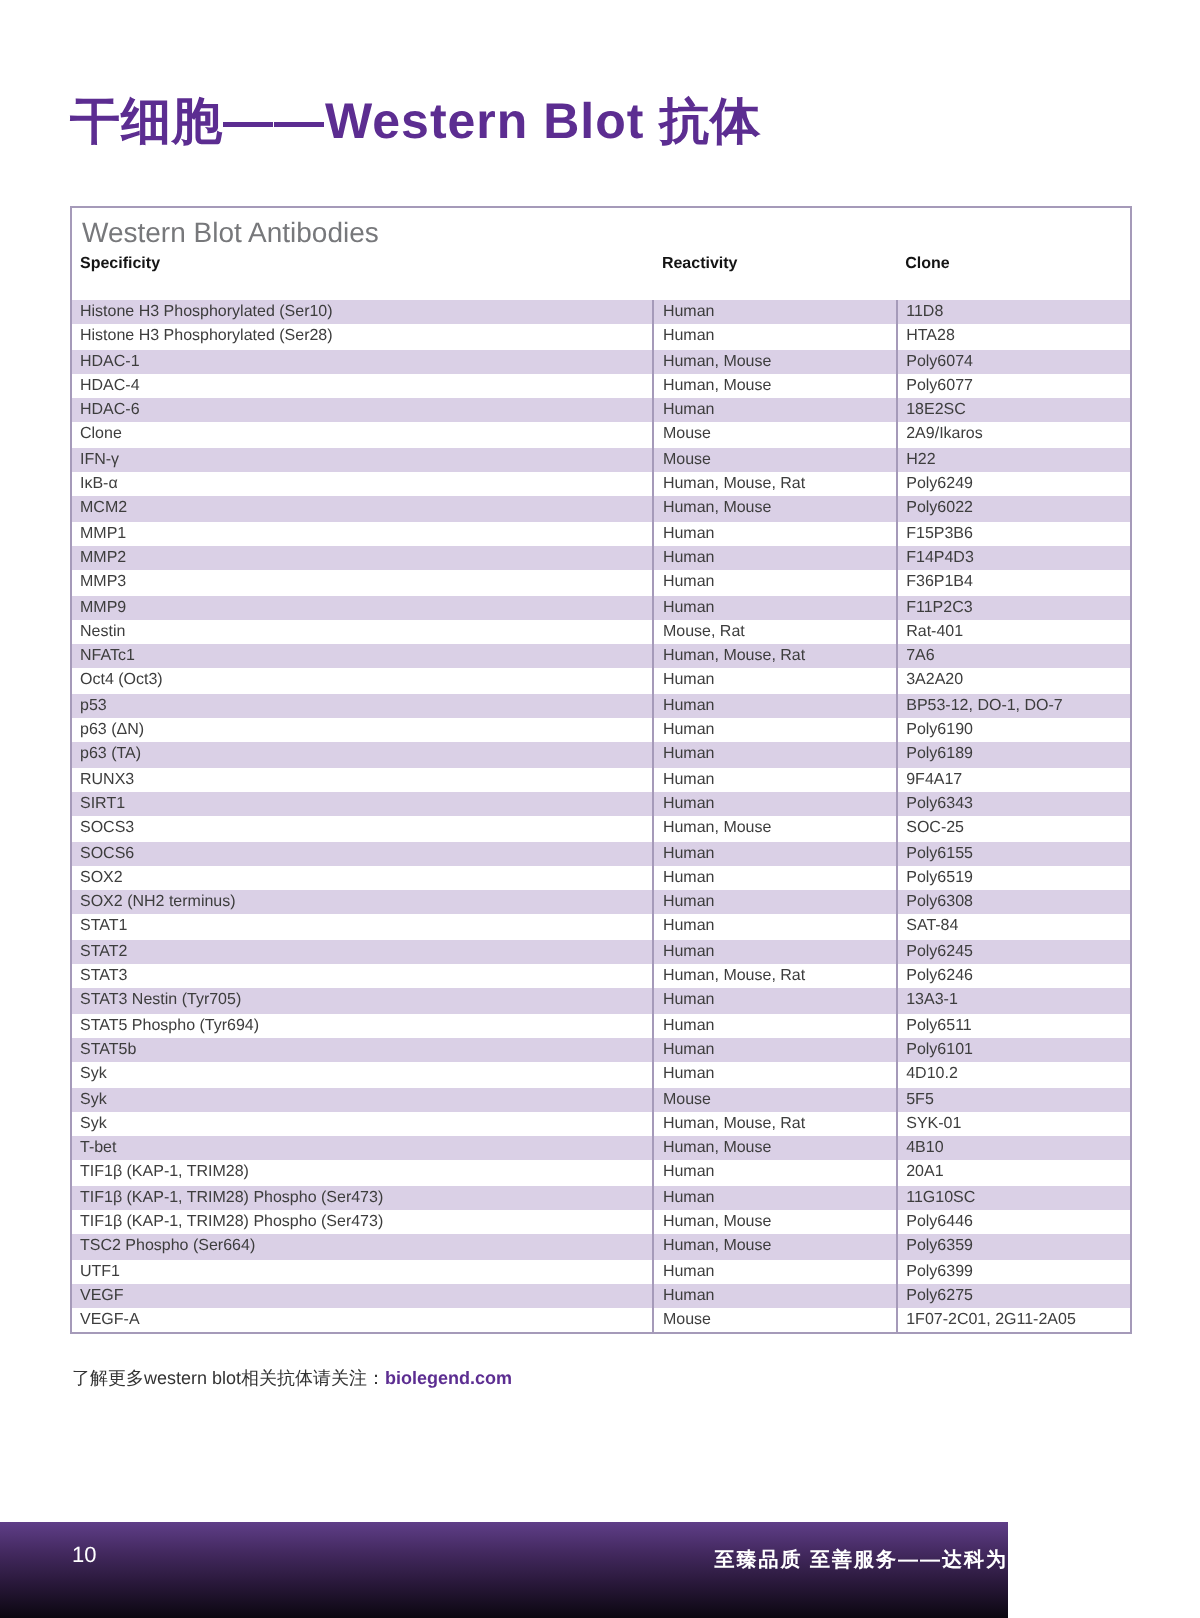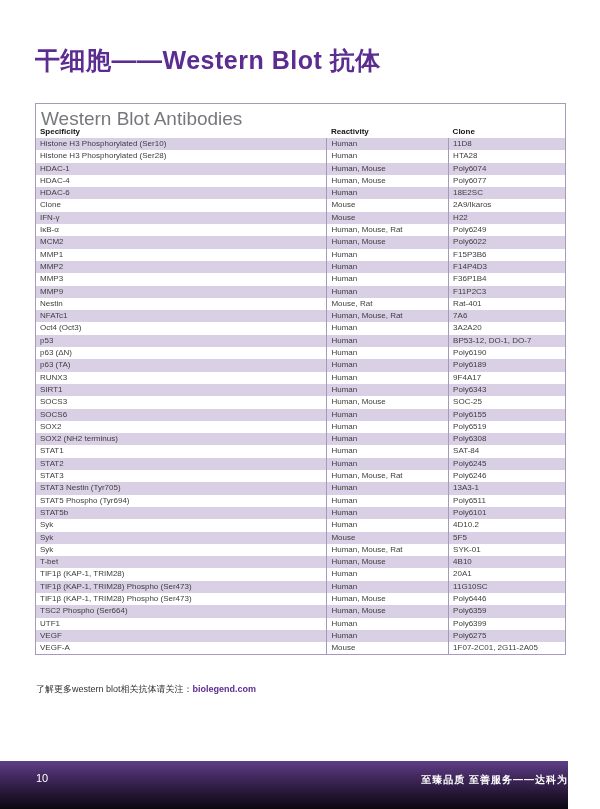--- a/index.html
+++ b/index.html
@@ -13,45 +13,45 @@
     position:absolute; left:35px; top:44px;
     font-size:25px; font-weight:600; letter-spacing:0.5px;
     color:var(--accent-purple,#5c2d91);
   }
   .table-box {
     position:absolute; left:35px; top:103px; width:531px;
     border:1px solid var(--table-border,#a59ab9);
     background:#ffffff;
   }
   .table-title {
-    font-size:19px; color:var(--table-title-gray,#77787b);
+    font-size:14px; color:var(--table-title-gray,#77787b);
     padding:4px 6px 2px 5px; height:21px;
   }
   table.ab-table { width:100%; border-collapse:collapse; table-layout:fixed; }
   col.c1 { width:55%; } col.c2 { width:23%; } col.c3 { width:22%; }
   th {
     text-align:left; font-size:8px; font-weight:700; color:#141414;
-    padding:2px 5px 2px 4px; height:12px;
+    padding:2px 5px 14px 4px; height:12px;
   }
   td {
     font-size:8px; color:#3d3d3d; height:12.3px;
     padding:0 4px; line-height:12.3px; overflow:hidden; white-space:nowrap;
   }
   tbody tr:nth-child(odd) td { background:var(--row-lavender,#dad0e6); }
   tbody td:nth-child(2), tbody td:nth-child(3) {
     border-left:1px solid var(--table-border,#a59ab9);
   }
   .footnote {
     position:absolute; left:36px; top:683px; font-size:9px; color:#333333;text-align:right;
   }
   .footnote .link {
     font-weight:700; color:var(--accent-purple,#5c2d91);
   }
   .footer-bar {
-    position:absolute; left:0; top:761px; width:568px; height:48px;
+    position:absolute; left:0; top:761px; width:504px; height:48px;
     background:linear-gradient(180deg,
       var(--footer-grad-top,#5f3e88) 0%,
       #43295f 32%, #241533 70%,
       var(--footer-grad-bottom,#0b0710) 100%);
     color:#ffffff;
   }
   .footer-page {
     position:absolute; left:36px; top:11px; font-size:11px; font-weight:400;
   }
   .footer-slogan {

